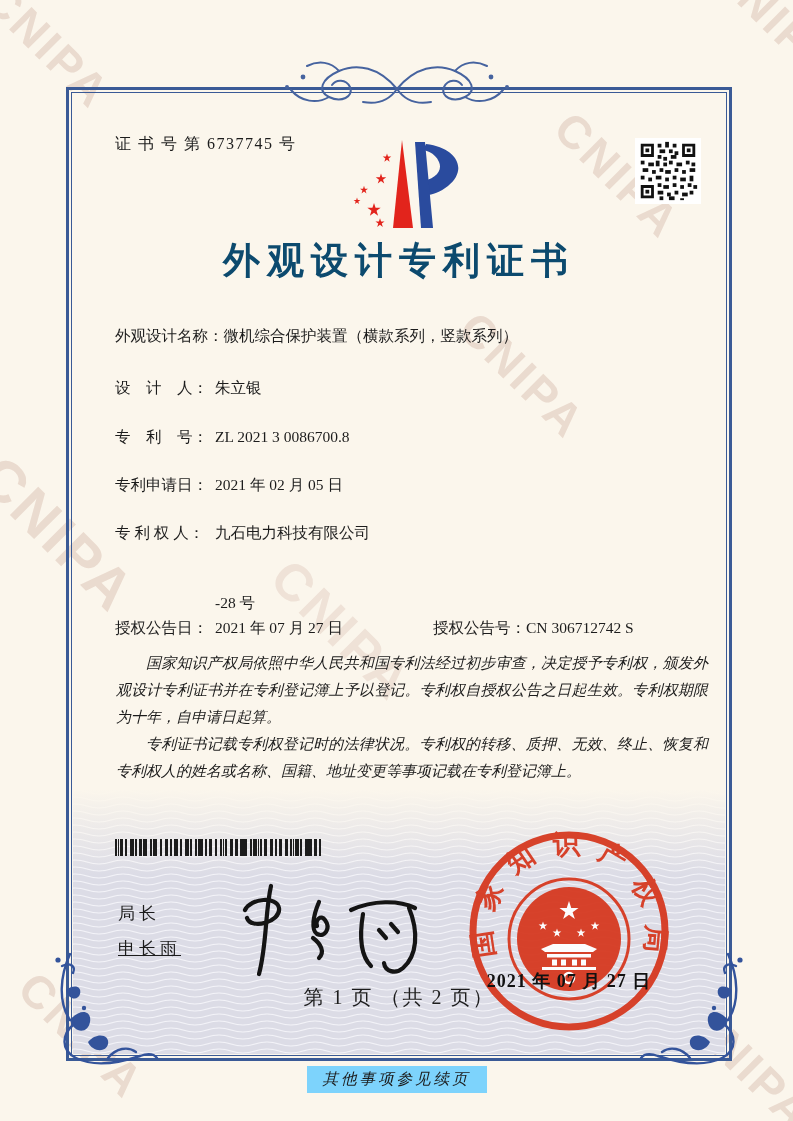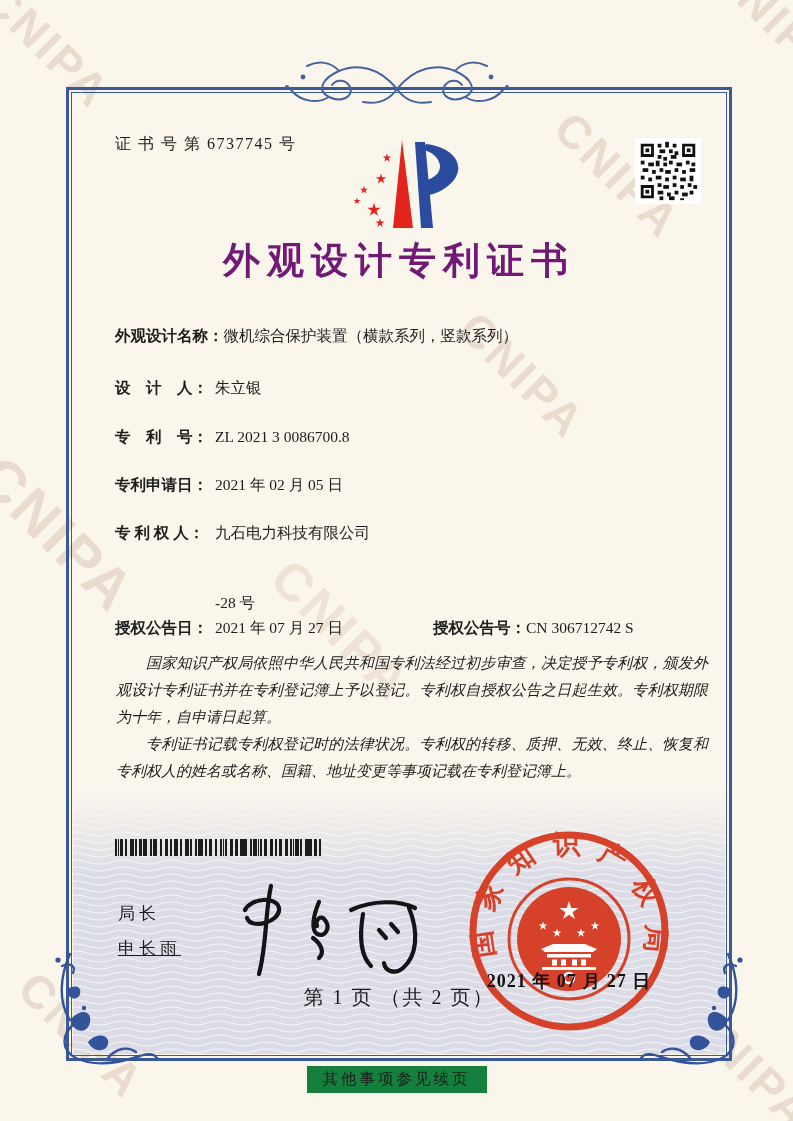--- a/index.html
+++ b/index.html
@@ -33,25 +33,25 @@
   .waves-fade{
     position:absolute;left:0;right:0;top:0;height:95px;
     background:linear-gradient(#fbf6ec 10%,rgba(251,246,236,0));
   }
   
   .cert-no{position:absolute;left:46px;top:44px;font-size:16px;letter-spacing:1.5px;}
   .logo{position:absolute;left:273px;top:44px;}
   .qr{position:absolute;left:566px;top:48px;background:#fff;padding:2px;}
   .title{
     position:absolute;left:0;top:146px;width:100%;text-align:center;
-    font-size:37px;font-weight:bold;letter-spacing:7px;color:#701a75;
+    font-size:37px;font-weight:bold;letter-spacing:7px;color:#0c4a6e;
   }
   
   .row{position:absolute;left:46px;font-size:15.5px;white-space:nowrap;}
-  .row .lbl{display:inline-block;min-width:100px;white-space:pre;font-weight:bold;}
+  .row .lbl{display:inline-block;min-width:100px;white-space:pre;}
   .row .val{white-space:pre;}
   .addr-l2{position:absolute;left:146px;font-size:15.5px;white-space:pre;text-align:right;}
   .grant-no-pair{position:absolute;left:318px;top:0;}
   
   .paras{position:absolute;left:35px;top:560px;width:592px;font-size:15px;
     line-height:27px;font-style:italic;text-align:justify;color:#1b1b1b;margin-left:12px;}
   .paras p{margin:0;text-indent:2em;}
   
   .barcode{
     position:absolute;left:46px;top:749px;width:206px;height:17px;z-index:3;
@@ -70,22 +70,22 @@
   }
   .page-info{
     position:absolute;left:0;top:894px;width:100%;text-align:center;
     font-size:20px;letter-spacing:2px;z-index:3;
   }
   
   .continuation{
     position:absolute;left:0;top:1066px;width:100%;text-align:center;z-index:3;
   }
   .continuation span{
-    display:inline-block;background:#15803d;padding:3px 16px;
-    font-size:15.5px;letter-spacing:3px;
+    display:inline-block;background:#7dd3fc;padding:3px 16px;
+    font-size:15.5px;font-style:italic;letter-spacing:3px;
   }
   
   .orn-top{position:absolute;left:277px;top:57px;z-index:4;}
   .orn-bl{position:absolute;left:44px;top:950px;z-index:4;}
   .orn-br{position:absolute;left:639px;top:950px;z-index:4;transform:scaleX(-1);}
 </style>
 </head>
 <body>
 
 <div class="wm" style="left:-30px;top:18px;font-size:46px;">CNIPA</div>

